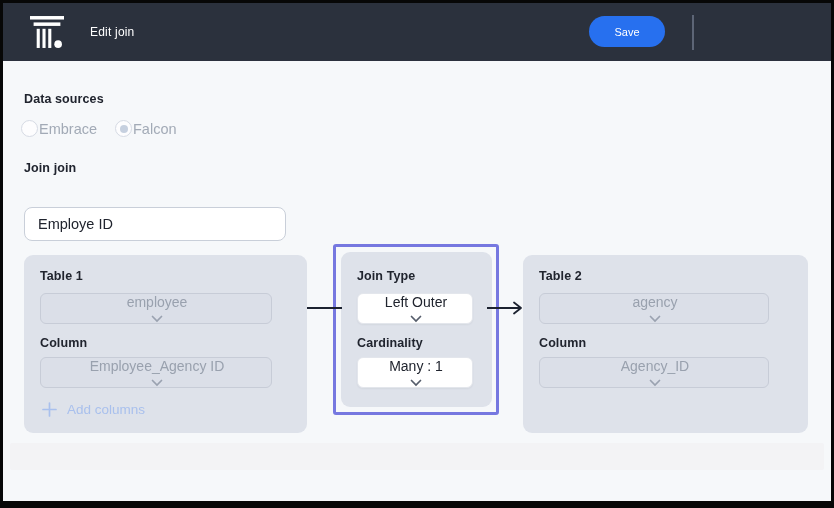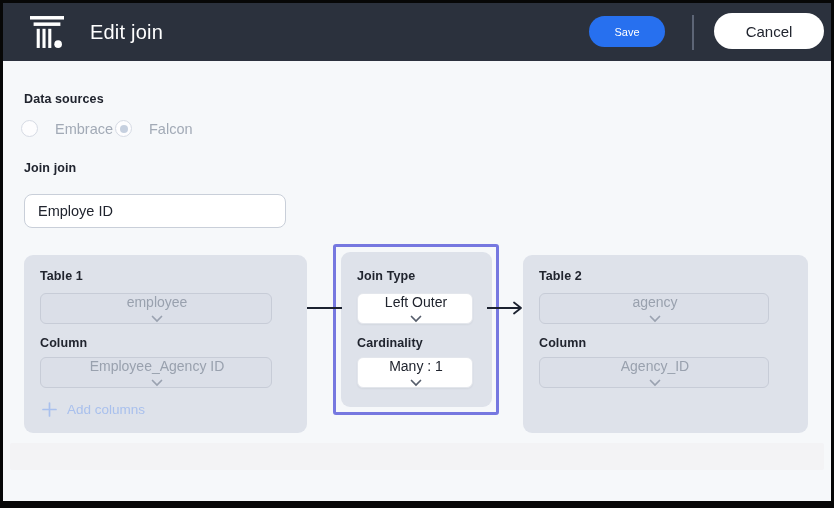--- a/index.html
+++ b/index.html
@@ -9,42 +9,42 @@
     background:#f6f8fa;
     border:3px solid #070707; border-bottom-width:7px;
     overflow:hidden;
   }
   .abs { position:absolute; }
 
   
   .header { left:0; top:0; width:100%; height:58px; background:#2b313d; }
   .logo { left:27px; top:13px; }
   .page-title { left:87px; top:0; height:58px; display:flex; align-items:center;
-    color:#ffffff; font-size:20px; font-weight:500; letter-spacing:.2px; }
+    color:#ffffff; font-size:12px; font-weight:500; letter-spacing:.2px; }
   .btn { display:flex; align-items:center; justify-content:center;
     border:none; cursor:pointer; font-family:inherit; }
   .btn-save { left:586px; top:13px; width:76px; height:31px; border-radius:16px;
     background:#2770ef; color:#ffffff; font-size:11px; font-weight:500; }
   .hdr-divider { left:689px; top:12px; width:2px; height:35px; background:#5d6576; }
   .btn-cancel { left:711px; top:10px; width:110px; height:36px; border-radius:18px;
     background:#ffffff; color:#20242e; font-size:15px; font-weight:500; }
 
   
   .field-label { font-size:12.5px; font-weight:700; color:#20242e; letter-spacing:.1px; }
 
   
-  .radio-opt { display:flex; align-items:center; gap:17px; cursor:default; }
+  .radio-opt { display:flex; align-items:center; gap:1px; cursor:default; }
   .radio-circle { width:17px; height:17px; border-radius:50%;
     border:1.5px solid #d6dbe4; background:#fdfdfe; position:relative; flex:none; }
   .radio-circle.checked::after { content:""; position:absolute; left:3.5px; top:3.5px;
     width:8px; height:8px; border-radius:50%; background:#c6d0df; }
   .radio-label { font-size:14.5px; color:#a2aab6; }
 
   
-  .text-input { left:21px; top:191px; width:262px; height:32px;
+  .text-input { left:21px; top:204px; width:262px; height:32px;
     border:1px solid #c9cfd9; border-radius:8px; background:#ffffff;
     font-family:inherit; font-size:14.5px; color:#20242e; padding:16px 13px; outline:none; }
 
   
   .card { background:#dee2ea; border-radius:9px; }
   .selection-box { left:330px; top:241px; width:166px; height:171px;
     border:3px solid #7678e0; border-radius:3px; background:transparent; }
 
   
   .select { height:31px; border-radius:6px; display:flex; align-items:center;
@@ -79,21 +79,20 @@
       <rect x="0" y="0" width="33" height="3.4" fill="#ffffff"></rect>
       <rect x="3.5" y="6.2" width="26" height="3.4" fill="#ffffff"></rect>
       <rect x="6.5" y="12.4" width="3" height="18.6" fill="#ffffff"></rect>
       <rect x="12.1" y="12.4" width="3" height="18.6" fill="#ffffff"></rect>
       <rect x="17.7" y="12.4" width="3" height="18.6" fill="#ffffff"></rect>
       <circle cx="27.3" cy="27.3" r="3.7" fill="#ffffff"></circle>
     </svg>
     <div class="abs page-title">Edit join</div>
     <button class="abs btn btn-save">Save</button>
     <div class="abs hdr-divider"></div>
-    <button class="abs btn btn-cancel">Cancel</button>
   </div>
 
   <div class="abs field-label" style="left:21px; top:89px;">Data sources</div>
 
   <div class="abs radio-opt" style="left:18px; top:117px;">
     <span class="radio-circle"></span>
     <span class="radio-label">Embrace</span>
   </div>
   <div class="abs radio-opt" style="left:112px; top:117px;">
     <span class="radio-circle checked"></span>

